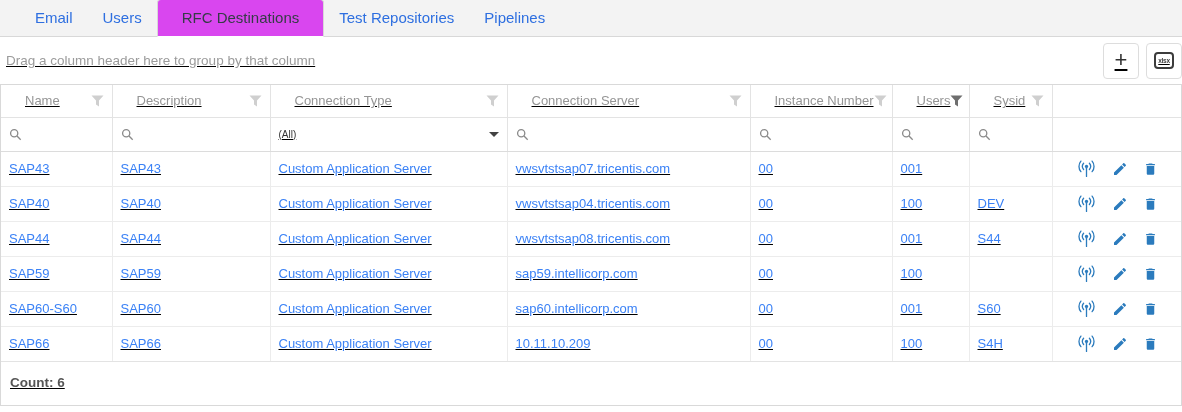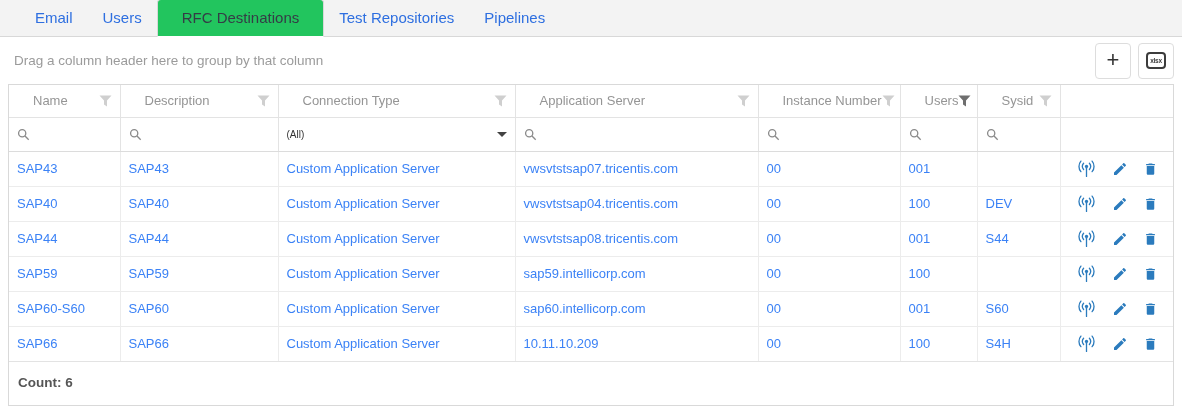--- a/index.html
+++ b/index.html
@@ -4,25 +4,25 @@
 <style>
   * { margin: 0; padding: 0; box-sizing: border-box; }
   html, body { width: 1182px; height: 412px; overflow: hidden; background: #fbfbfb;
     font-family: "Liberation Sans", "DejaVu Sans", sans-serif; }
 
   
   .tabbar { height: 37px; background: #f3f3f3; border-bottom: 1px solid #d8d8d8;
     display: flex; align-items: flex-end; padding-left: 20px; }
   .tab { font-size: 15px; color: #2e6fe0; padding: 9px 14px 10px; cursor: pointer;
     margin-bottom: -1px; border: 1px solid transparent; white-space: nowrap; }
-  .tab.active { background: #22c55e; color: #353c46; border: 1px solid #d8d8d8;
+  .tab.active { background: #d946ef; color: #353c46; border: 1px solid #d8d8d8;
     border-bottom: 1px solid #fff; border-radius: 4px 4px 0 0; padding: 9px 24px 10px; }
 
   
-  .content { background: #fff; padding: 0 8px; height: 375px; }
+  .content { background: #fff; padding: 0 0; height: 375px; text-decoration: underline; }
 
   
   .toolbar { height: 47px; display: flex; align-items: center; justify-content: space-between; }
   .group-panel { font-size: 13.5px; color: #9b9b9b; padding-left: 6px; }
   .toolbar-buttons { display: flex; gap: 7px; }
   .tool-btn { width: 36px; height: 36px; background: #fff; border: 1px solid #ddd;
     border-radius: 4px; display: flex; align-items: center; justify-content: center; cursor: pointer; }
   .plus-glyph { font-size: 22px; font-weight: 400; color: #333; line-height: 1; margin-top: -2px; }
   .xlsx-glyph { width: 20px; height: 17px; border: 2px solid #3c3c3c; border-radius: 4px;
     display: flex; align-items: center; justify-content: center;
@@ -130,21 +130,21 @@
             <span>Connection Type</span>
             <span class="funnel-icon">
               <svg width="13" height="12" viewBox="0 0 13 12">
                     <path class="funnel-light" d="M0.5 0.5 H12.5 L8 5.6 V11.5 L5 9.4 V5.6 Z"></path>
                   </svg>
             </span>
           </span>
         </th>
         <th>
           <span class="th-inner">
-            <span>Application Server</span>
+            <span>Connection Server</span>
             <span class="funnel-icon">
               <svg width="13" height="12" viewBox="0 0 13 12">
                     <path class="funnel-light" d="M0.5 0.5 H12.5 L8 5.6 V11.5 L5 9.4 V5.6 Z"></path>
                   </svg>
             </span>
           </span>
         </th>
         <th>
           <span class="th-inner">
             <span>Instance Number</span>

